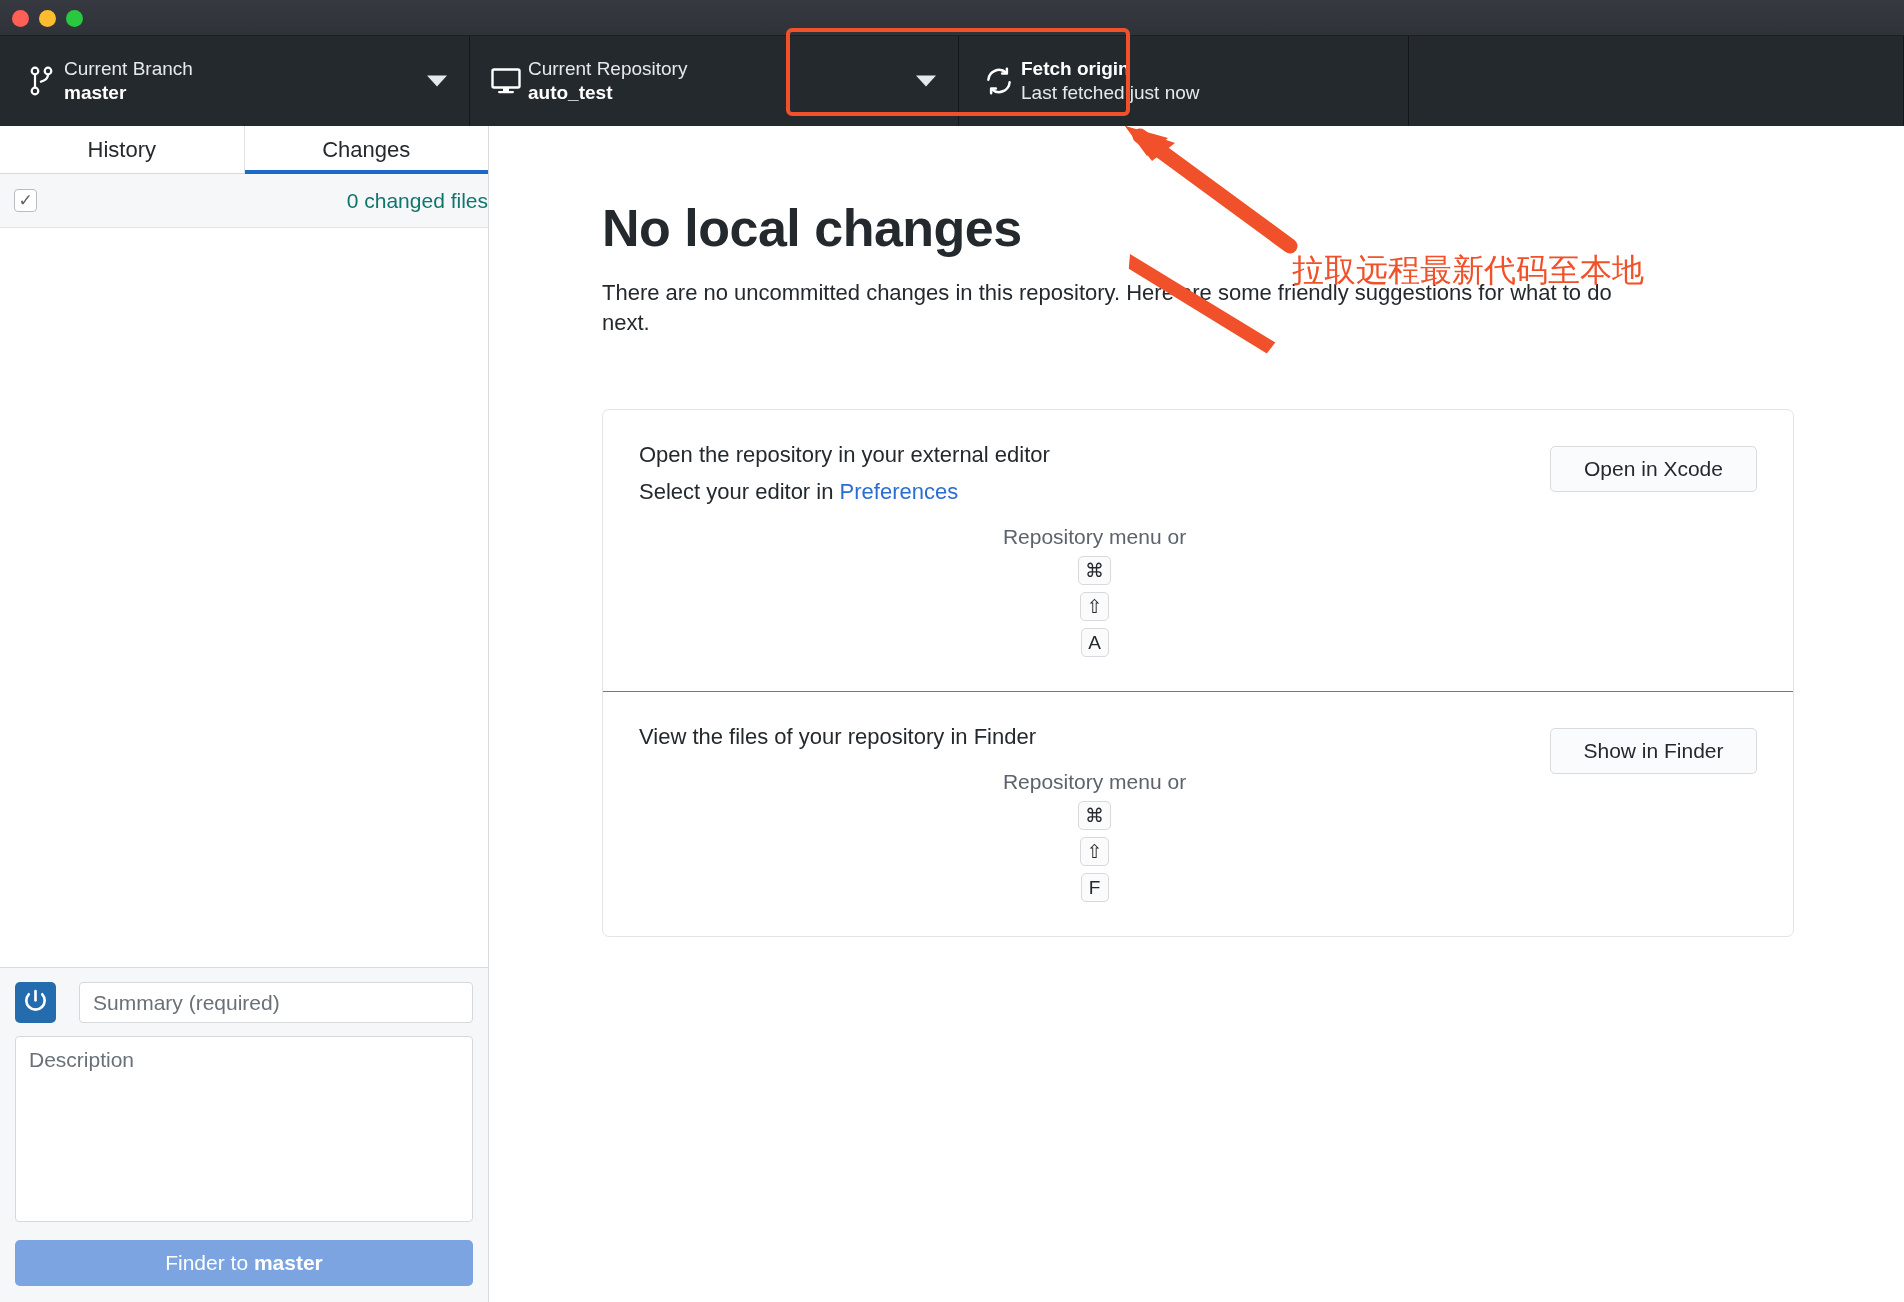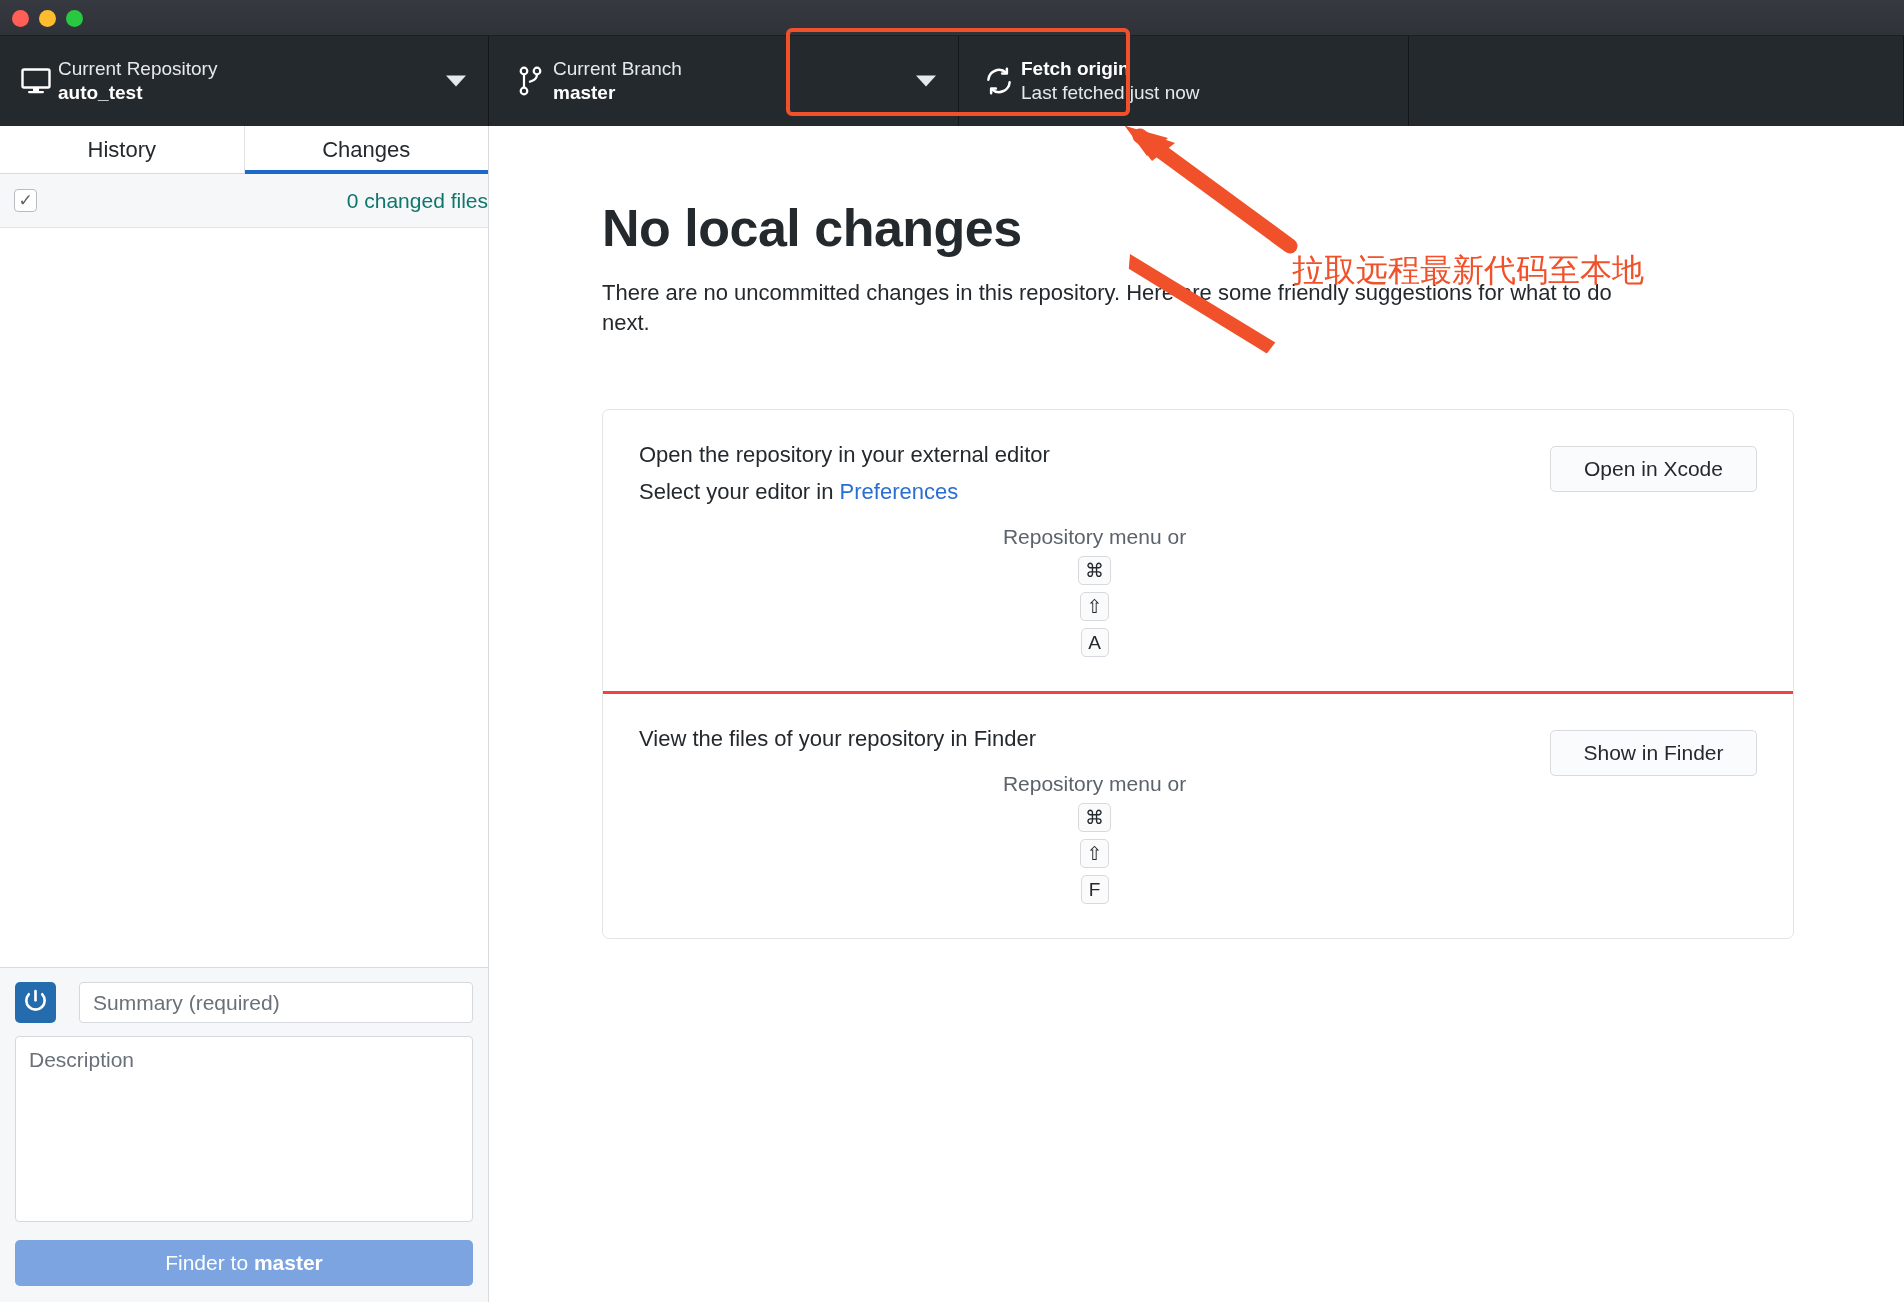--- a/index.html
+++ b/index.html
@@ -121,21 +121,21 @@
     margin-left: 112px; margin-top: 20px; width: 1010px;
     font-size: 22px; line-height: 1.35; color: #24292e;
   }
   .suggestions {
     margin: 72px 0 0 112px; width: 1192px;
     border: 1px solid #e2e4e7; border-radius: 7px; background: #fff;
   }
   .sugg {
     display: flex; align-items: flex-start; padding: 32px 36px 34px 36px;
   }
-  .sugg + .sugg { border-top: 3px solid #ef4444; }
+  .sugg + .sugg { border-top: 1px solid #ef4444; }
   .sugg-body { flex: 1; }
   .sugg-title { font-size: 22px; font-weight: 400; color: #24292e; }
   .sugg-desc { font-size: 22px; color: #24292e; margin-top: 11px; }
   .sugg-desc a { color: #2a6ed0; text-decoration: none; }
   .sugg-menu {
     margin-top: 20px; font-size: 21px; color: #5d636b;
     display: flex; align-items: center; gap: 7px; flex-direction: column;
   }
   .kbd {
     display: inline-flex; align-items: center; justify-content: center;
@@ -165,49 +165,49 @@
 
   <div class="titlebar">
     <div class="traffic">
       <span class="dot red"></span>
       <span class="dot yellow"></span>
       <span class="dot green"></span>
     </div>
   </div>
 
   <div class="toolbar">
-
-    <div class="tb-item tb-repo">
-      <span class="tb-icon">
-        <svg width="30" height="26" viewBox="0 0 30 26" fill="none">
-          <rect x="1.5" y="1.5" width="27" height="18" rx="1.5" stroke="#fff" stroke-width="2.4"></rect>
-          <rect x="12" y="20" width="6" height="3.5" fill="#fff"></rect>
-          <rect x="7" y="23" width="16" height="2.2" rx="1.1" fill="#fff"></rect>
-        </svg>
-      </span>
-      <span class="tb-text">
-        <span class="tb-top">Current Repository</span>
-        <span class="tb-bot">auto_test</span>
-      </span>
-      <span class="tb-caret"></span>
-    </div>
 
     <div class="tb-item tb-branch">
       <span class="tb-icon">
         <svg width="26" height="30" viewBox="0 0 26 30" fill="none" stroke="#fff" stroke-width="2.2">
           <circle cx="6" cy="5" r="3.3"></circle>
           <circle cx="6" cy="25" r="3.3"></circle>
           <circle cx="19" cy="5" r="3.3"></circle>
           <path d="M6 8.3V21.7"></path>
           <path d="M19 8.3c0 5.2-4.2 6.5-8 7.7"></path>
         </svg>
       </span>
       <span class="tb-text">
         <span class="tb-top">Current Branch</span>
         <span class="tb-bot">master</span>
+      </span>
+      <span class="tb-caret"></span>
+    </div>
+
+    <div class="tb-item tb-repo">
+      <span class="tb-icon">
+        <svg width="30" height="26" viewBox="0 0 30 26" fill="none">
+          <rect x="1.5" y="1.5" width="27" height="18" rx="1.5" stroke="#fff" stroke-width="2.4"></rect>
+          <rect x="12" y="20" width="6" height="3.5" fill="#fff"></rect>
+          <rect x="7" y="23" width="16" height="2.2" rx="1.1" fill="#fff"></rect>
+        </svg>
+      </span>
+      <span class="tb-text">
+        <span class="tb-top">Current Repository</span>
+        <span class="tb-bot">auto_test</span>
       </span>
       <span class="tb-caret"></span>
     </div>
 
     <div class="tb-item tb-fetch">
       <span class="tb-icon">
         <svg width="30" height="30" viewBox="0 0 24 24" fill="none" stroke="#fff" stroke-width="2" stroke-linecap="round">
           <path d="M3.5 11a8.5 8.5 0 0 1 14.2-5.6"></path>
           <path d="M20.5 13a8.5 8.5 0 0 1-14.2 5.6"></path>
           <path d="M18.3 2.2v3.8h-3.8" stroke-linejoin="round"></path>

